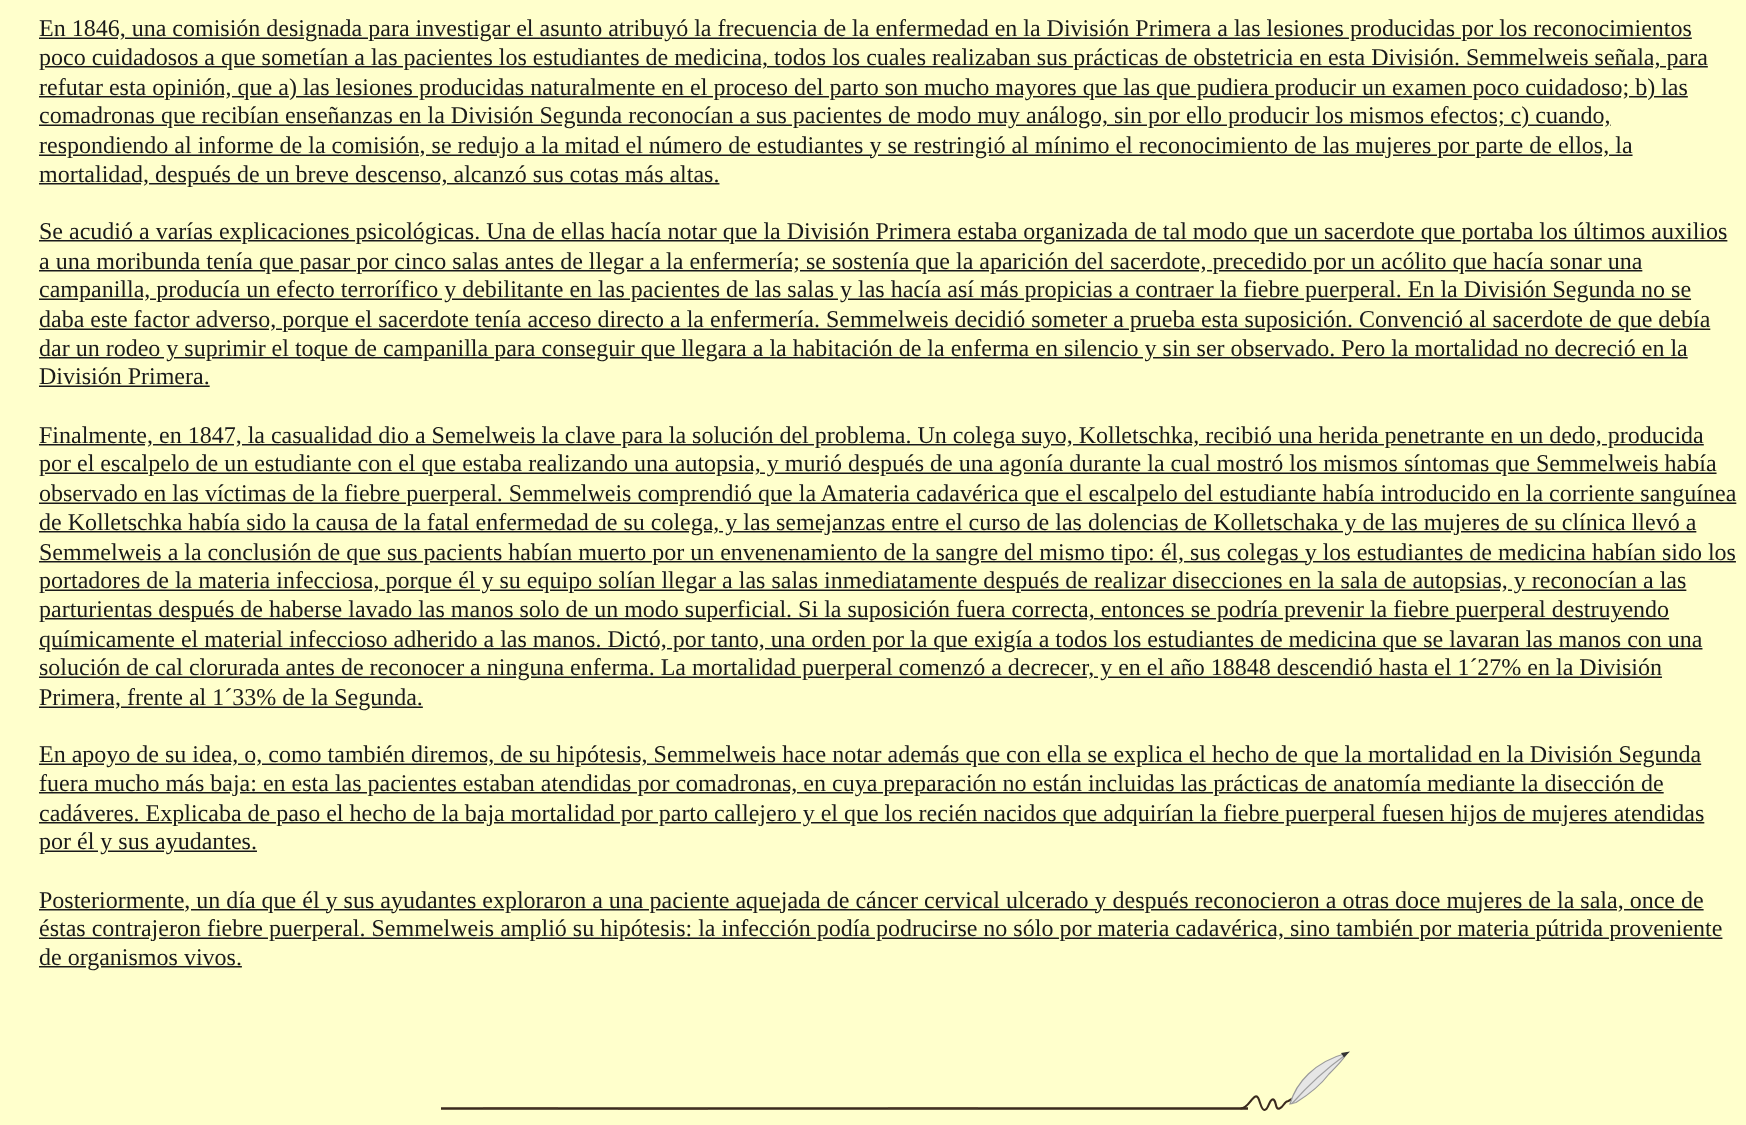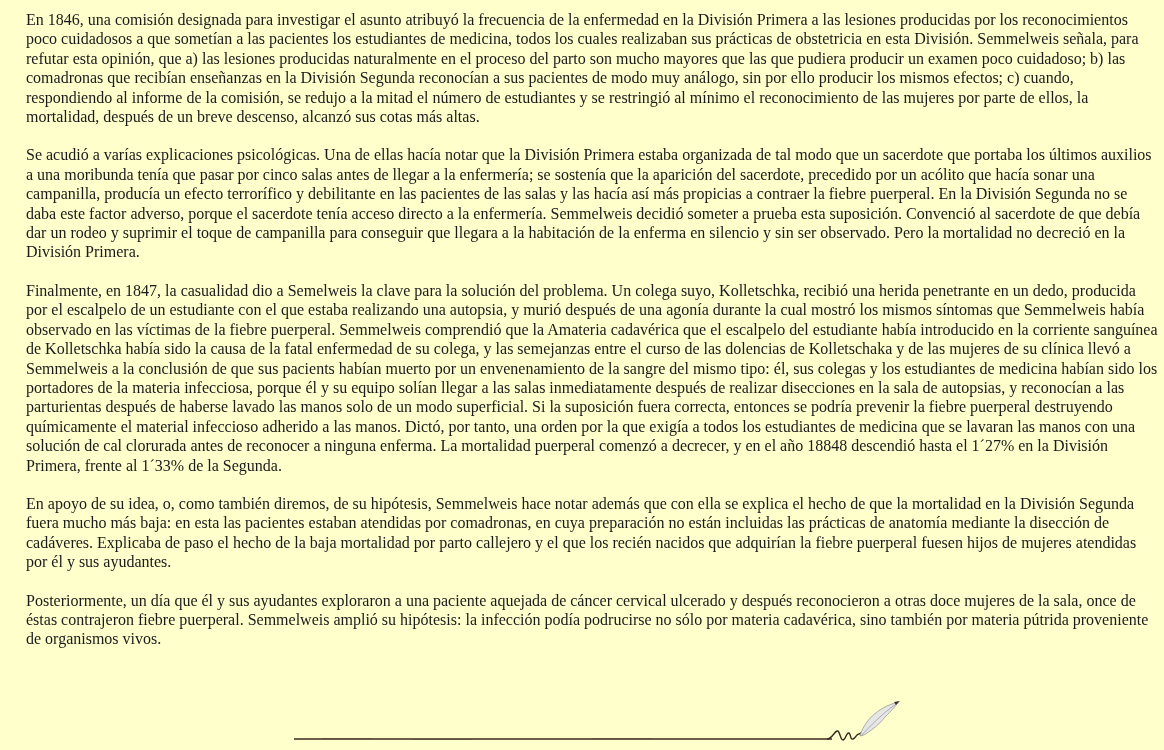--- a/index.html
+++ b/index.html
@@ -19,20 +19,21 @@
     top: 10px;
     width: 1134px;
     font-family: "Liberation Serif", "DejaVu Serif", serif;
     font-size: 16px;
     line-height: 19.4px;
     color: #1a1a1a;
   }
   .content p {
     margin: 0 0 19px 0;
     text-align: left;
+    text-decoration: underline;
   }
   .divider {
     position: absolute;
     left: 292px;
     top: 698px;
     width: 610px;
     height: 48px;
   }
 </style>
 </head>

